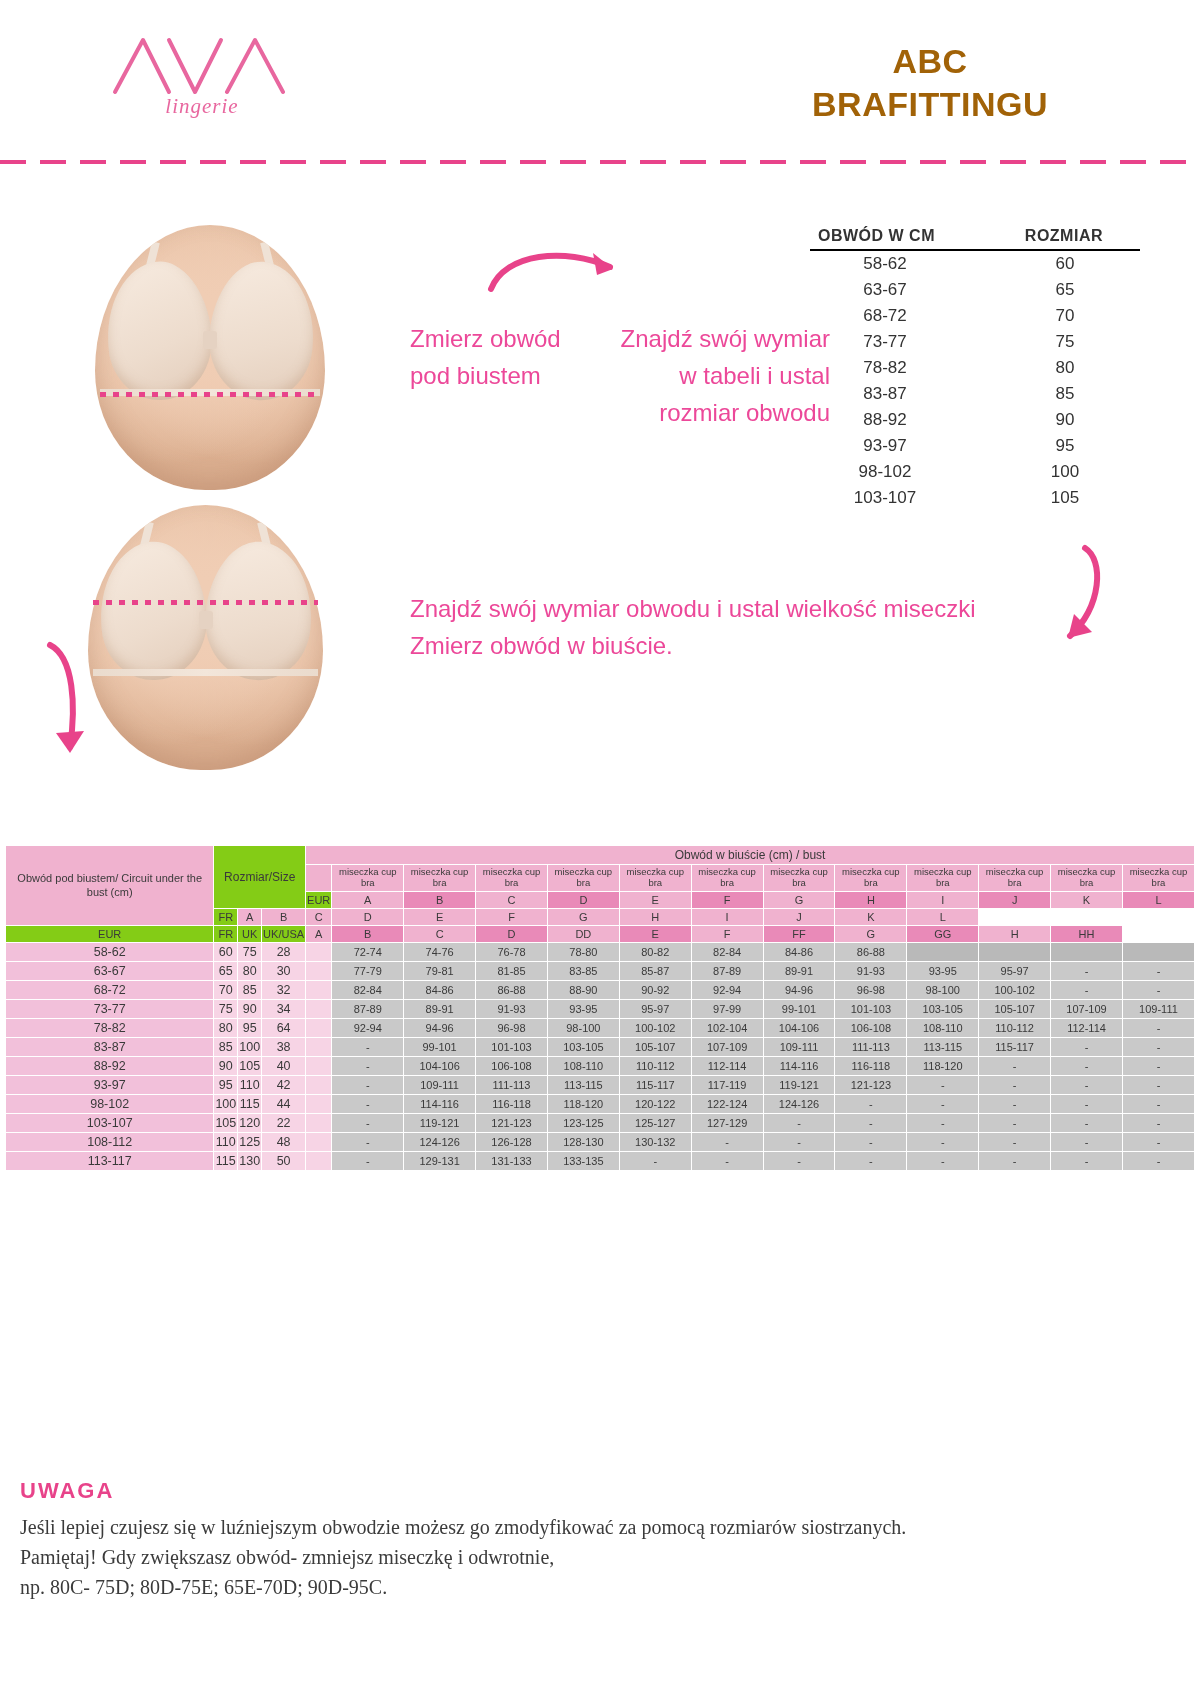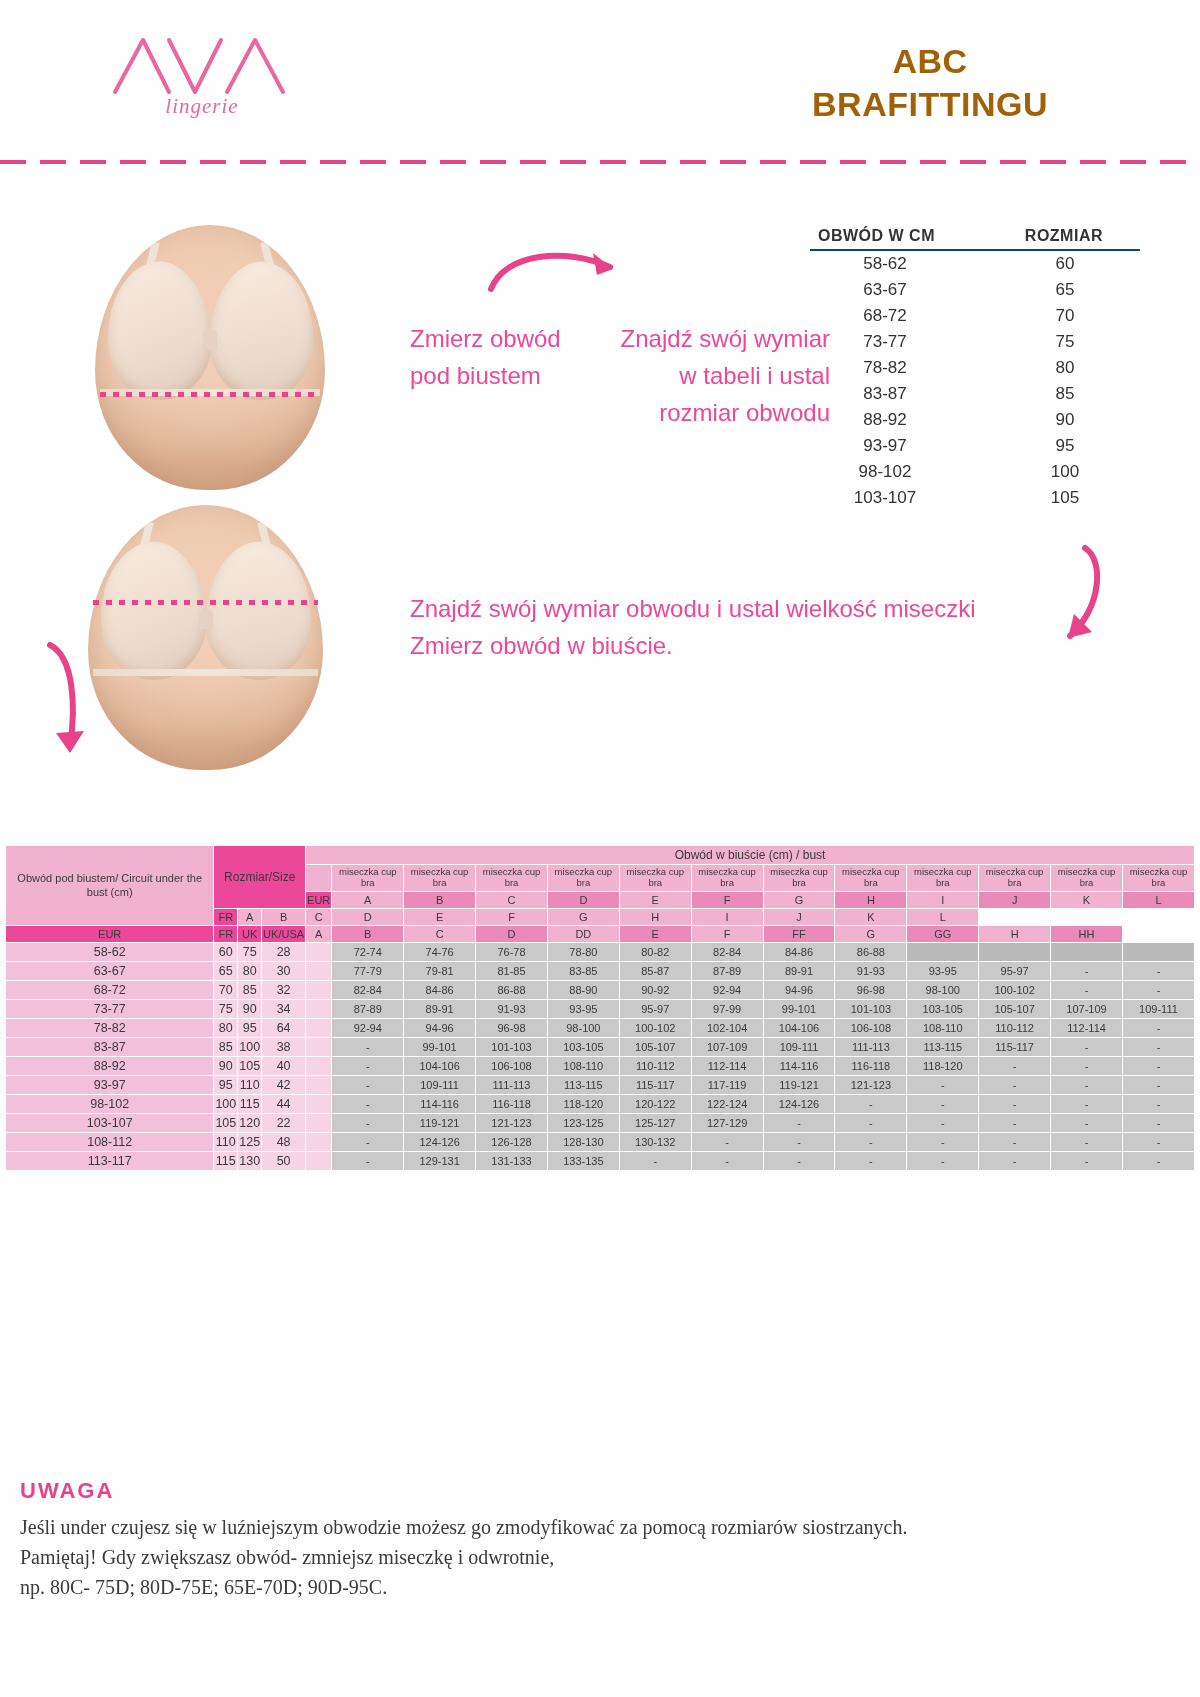--- a/index.html
+++ b/index.html
@@ -117,21 +117,21 @@
   .circ-table {
     position:absolute;
     left:810px; top:62px;
     width:330px;
     font-size:17px;
     color:#333;
   }
   .circ-table .hrow {
     display:flex; justify-content:space-between;
     font-weight:bold; letter-spacing:.5px;
-    border-bottom:2px solid #0c4a6e;
+    border-bottom:2px solid #000000;
     padding-bottom:4px;
     font-size:16px;
   }
   .circ-table .hrow span:first-child { margin-left:8px; }
   .circ-table .hrow span:last-child { margin-right:37px; }
   .circ-table .row {
     display:flex; justify-content:space-between;
     padding:3px 0;
   }
   .circ-table .row .c1 { width:150px; text-align:center; }
@@ -149,21 +149,21 @@
     font-size:11px;
     color:#3a3a3a;
   }
   table.size-grid td, table.size-grid th {
     border:1px solid #ffffff;
     text-align:center;
     padding:2px 1px;
     font-weight:normal;
   }
   .hdr-pink   { background:#f0b2cf; }
-  .hdr-pink2  { background:#ec4899; }
+  .hdr-pink2  { background:#84cc16; }
   .hdr-pinkd  { background:#e98ab8; }
   .cell-pinkL { background:#f7d4e5; }
   .cell-pinkM { background:#f2c0da; }
   .cell-gray  { background:#c9c9c9; }
   .cell-grayD { background:#b9b9b9; }
   .cuplbl { font-size:9.5px; line-height:1.15; }
   .sidecell { font-size:12px; padding:6px 2px; }
   .rowlbl { font-size:12.5px; }
   .bust-title { font-size:12px; padding:6px 0; }
   .vtitle { font-size:11px; line-height:1.35; padding:4px 6px; }
@@ -610,16 +610,16 @@
           <td class="cell-gray">-</td>
           <td class="cell-gray">-</td>
           <td class="cell-gray">-</td>
         </tr>
       </tbody>
   </table>
 </div>
 
 <div class="note">
   <h3>UWAGA</h3>
-  <p>Jeśli under czujesz się w luźniejszym obwodzie możesz go zmodyfikować za pomocą rozmiarów siostrzanych.</p>
+  <p>Jeśli lepiej czujesz się w luźniejszym obwodzie możesz go zmodyfikować za pomocą rozmiarów siostrzanych.</p>
   <p>Pamiętaj! Gdy zwiększasz obwód- zmniejsz miseczkę i odwrotnie,</p>
   <p>np. 80C- 75D; 80D-75E; 65E-70D; 90D-95C.</p>
 </div>
 
 </body></html>

